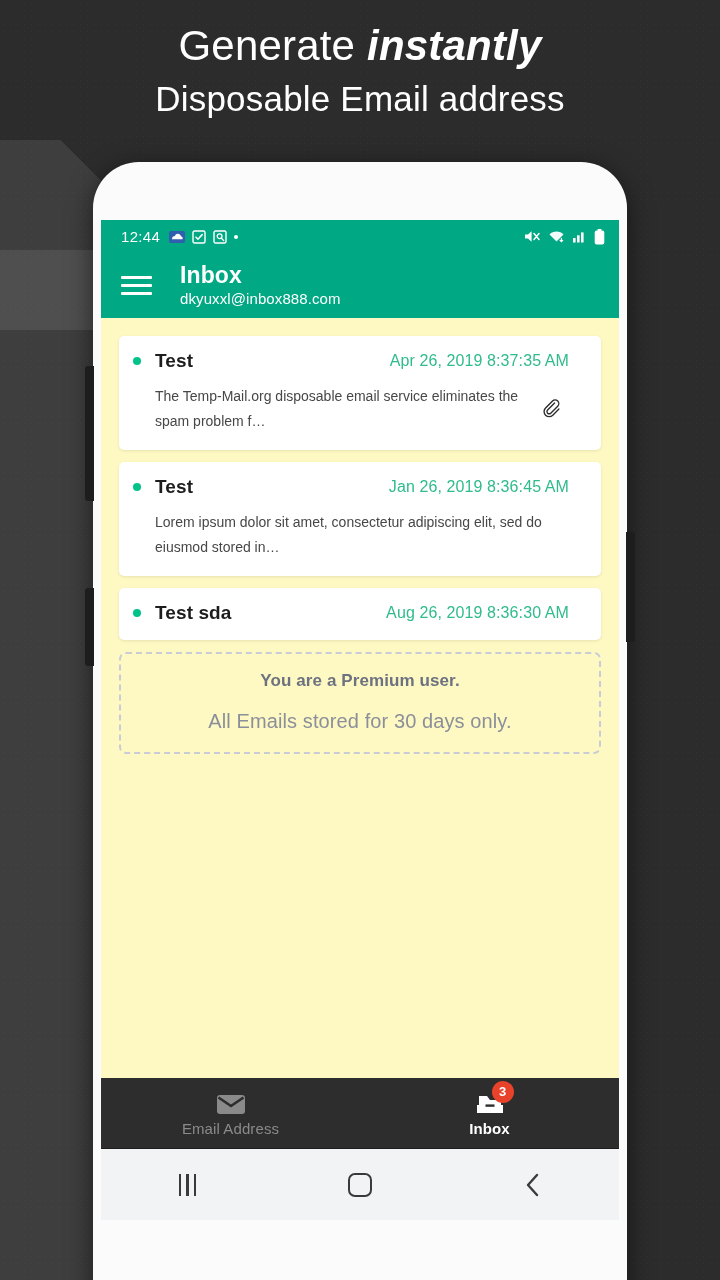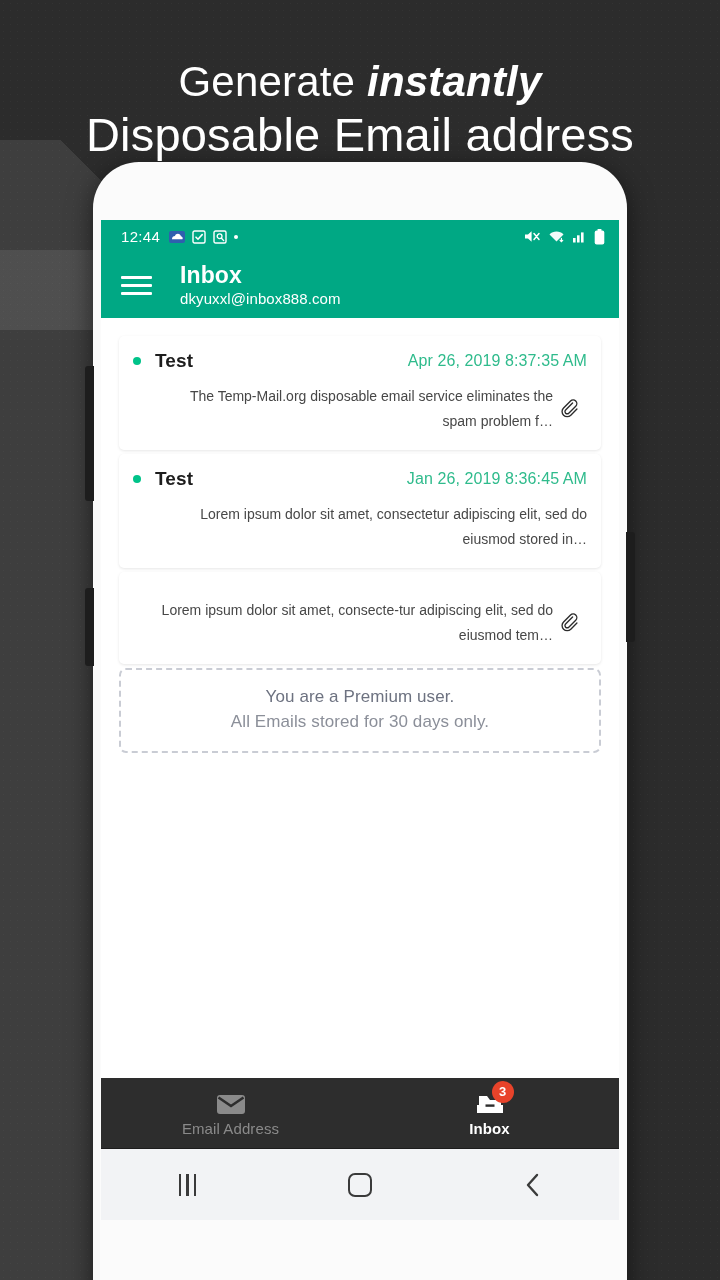--- a/index.html
+++ b/index.html
@@ -26,25 +26,24 @@
     position:absolute; left:0; top:140px; width:310px; height:190px;
     background:linear-gradient(45deg, rgba(255,255,255,0.085) 50%, rgba(0,0,0,0) 50.2%);
   }
 
   
   #headline {
     position:absolute; top:0; left:0; width:720px; height:160px;
     text-align:center; color:#fff;
     padding-top:20px;
     z-index:5;
-    margin-top:36px;
   }
   #headline .l1 { font-size:42px; font-weight:300; letter-spacing:0.2px; line-height:52px; }
   #headline .l1 b { font-weight:700; font-style:italic; }
-  #headline .l2 { font-size:47px; font-weight:300; letter-spacing:0.2px; line-height:54px; }
+  #headline .l2 { font-size:35px; font-weight:300; letter-spacing:0.2px; line-height:54px; }
 
   
   #phone {
     position:absolute; left:93px; top:162px;
     width:534px; height:1160px;
     background:#fbfbfb;
     border-radius:46px 46px 0 0;
     box-shadow:0 6px 26px rgba(0,0,0,0.55);
     overflow:hidden;
     z-index:4;
@@ -57,21 +56,21 @@
 
   
   #speaker { position:absolute; left:325px; top:187px; width:75px; height:10px; background:#262626; border-radius:5px; }
   #cam-main { position:absolute; left:458px; top:178px; width:30px; height:30px; background:#1c1c1c; border-radius:50%; }
   #cam-sensor { position:absolute; left:509px; top:186px; width:16px; height:16px; background:#1c1c1c; border-radius:50%; }
 
   
   #screen {
     position:absolute; left:101px; top:220px;
     width:518px; height:1000px;
-    background:#ffffff;
+    background:#fef9c3;
     overflow:hidden;
     z-index:5;
   }
 
   
   #statusbar {
     height:33px; background:#00a884; color:#fff;
     display:flex; align-items:center; padding:0 14px 0 20px;
     font-size:15px; position:relative;
   }
@@ -90,25 +89,24 @@
   #hamburger { width:31px; cursor:pointer; }
   #hamburger span { display:block; height:3px; background:#fff; border-radius:1px; margin:5px 0; }
   #appbar-texts { margin-left:28px; }
   #appbar-title { font-size:23px; font-weight:700; line-height:27px; letter-spacing:0.1px; }
   #appbar-sub { font-size:15px; font-weight:400; line-height:20px; letter-spacing:0.1px; }
 
   
   #maillist { padding:18px 18px 0 18px; }
   .mail-card {
     background:#fff; border-radius:5px;
-    padding:14px 14px 16px 14px;
-    margin-bottom:4px;
+    padding:14px 32px 16px 14px;
+    margin-bottom:12px;
     box-shadow:0 1px 3px rgba(0,0,0,0.10);
     position:relative;
-    text-align:right;
   }
   .mail-top { display:flex; align-items:center; }
   .unread-dot { width:8px; height:8px; border-radius:50%; background:#00c389; margin-right:14px; flex:0 0 auto; }
   .mail-subject { font-size:19px; font-weight:700; color:#1d1d1d; letter-spacing:0.1px; }
   .mail-date { margin-left:auto; font-size:16px; color:#2fbb8c; letter-spacing:0.1px; }
   .mail-body { display:flex; align-items:center; margin-top:12px; }
   .mail-preview {
     font-size:14px; color:#474747; line-height:25px;
     padding-left:22px; flex:1 1 auto;
   }
@@ -116,22 +114,22 @@
   .clip svg { display:block; margin:0 auto; }
 
   
   #premium-box {
     margin:0 18px;
     border:2px dashed #c9ccd4;
     border-radius:7px;
     padding:17px 10px 19px 10px;
     text-align:center;
   }
-  #premium-title { font-size:17px; font-weight:400; color:#6d7280; letter-spacing:0.1px; }
-  #premium-sub { font-size:17px; color:#8b8f99; margin-top:5px; letter-spacing:0.1px; }
+  #premium-title { font-size:17px; font-weight:700; color:#6d7280; letter-spacing:0.1px; }
+  #premium-sub { font-size:20px; color:#8b8f99; margin-top:19px; letter-spacing:0.1px; }
 
   
   #bottomnav {
     position:absolute; left:0; bottom:72px; width:518px; height:70px;
     background:#2d2d2d; display:flex; align-items:center;
   }
   .navitem { flex:1; text-align:center; color:#8a8a8a; position:relative; cursor:pointer; }
   .navitem .nav-icon { height:28px; display:flex; align-items:center; justify-content:center; position:relative; }
   .navitem .nav-label { font-size:15px; margin-top:2px; letter-spacing:0.1px; }
   .navitem.active { color:#fff; }
@@ -269,27 +267,24 @@
         <span class="unread-dot"></span>
         <span class="mail-subject">Test</span>
         <span class="mail-date">Jan 26, 2019 8:36:45 AM</span>
       </div>
       <div class="mail-body">
         <span class="mail-preview">Lorem ipsum dolor sit amet, consectetur adipiscing elit, sed do eiusmod stored in…</span>
       </div>
     </div>
 
     <div class="mail-card">
-      <div class="mail-body">
-        <span class="mail-preview">Lorem ipsum dolor sit amet, consecte-tur adipiscing elit, sed do eiusmod tem…</span>
-        <span class="clip">
-          <svg width="20" height="24" viewBox="0 0 20 24">
-              <path d="M14.8 6.1L6.6 14.3a2.6 2.6 0 103.7 3.7l8.2-8.2a4.3 4.3 0 10-6.1-6.1L4.2 11.9a6 6 0 008.5 8.5l7.2-7.2" fill="none" stroke="#2b2b2b" stroke-width="1.6" stroke-linecap="round" transform="scale(0.85) translate(0,1)"></path>
-            </svg>
-        </span>
+      <div class="mail-top">
+        <span class="unread-dot"></span>
+        <span class="mail-subject">Test sda</span>
+        <span class="mail-date">Aug 26, 2019 8:36:30 AM</span>
       </div>
     </div>
 
   </div>
 
   <div id="premium-box">
     <div id="premium-title">You are a Premium user.</div>
     <div id="premium-sub">All Emails stored for 30 days only.</div>
   </div>
 

